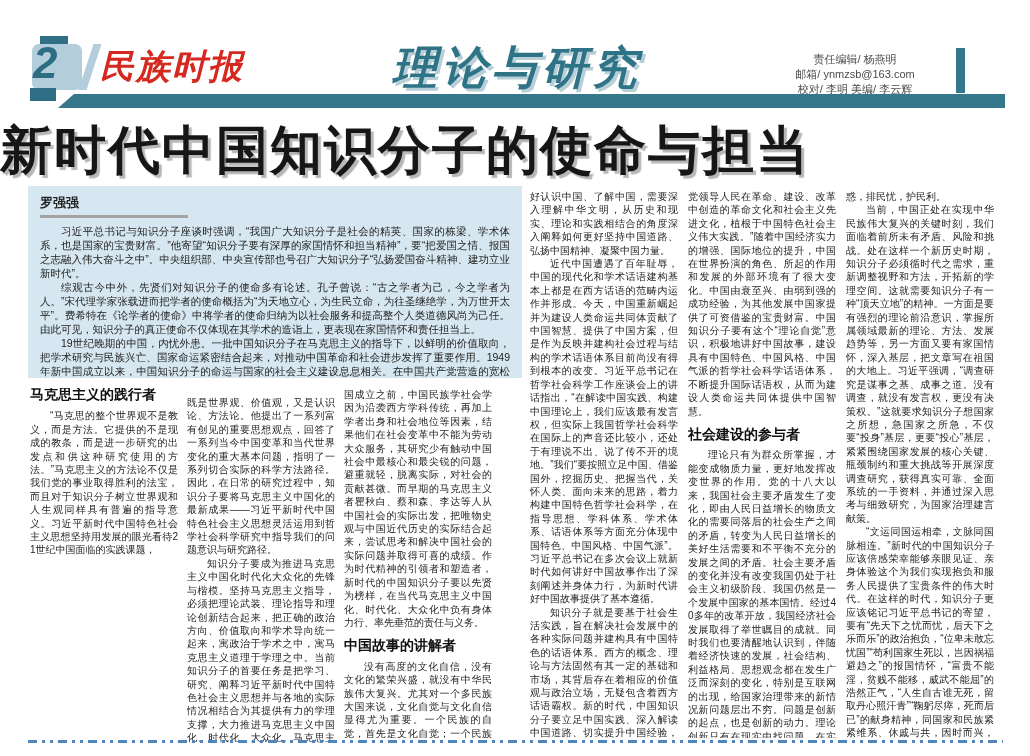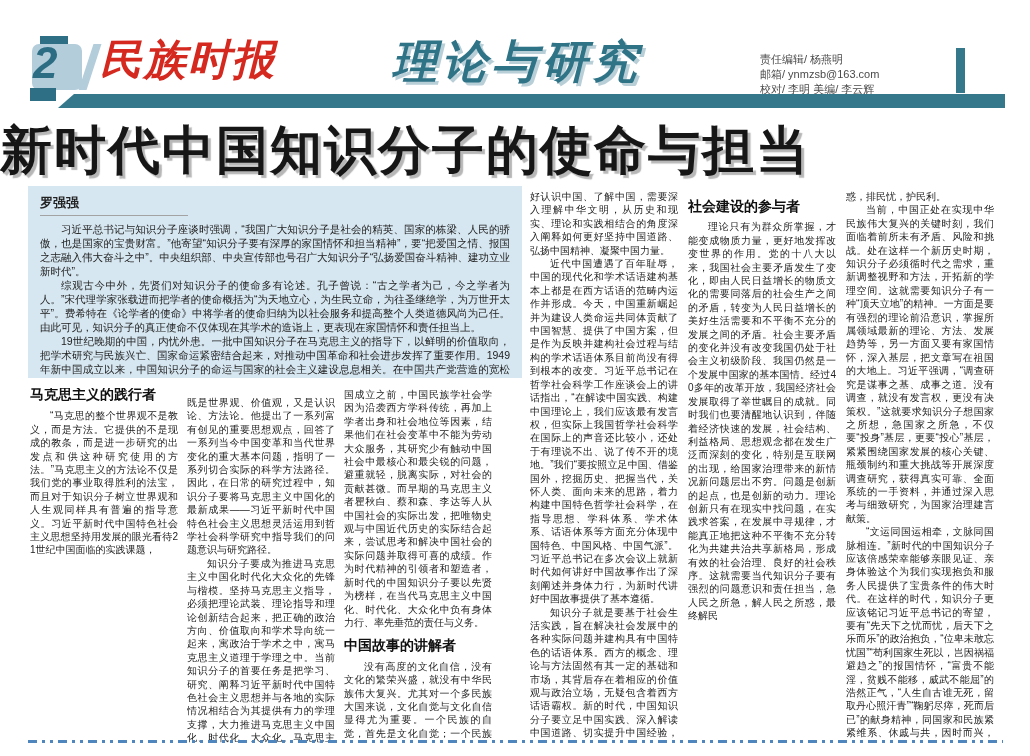--- a/index.html
+++ b/index.html
@@ -6,41 +6,41 @@
   body { font-family:"Liberation Sans", sans-serif; }
   .page { position:relative; width:1030px; height:756px; background:#ffffff; overflow:hidden; }
 
   
   .pn-topbar { position:absolute; left:40px; top:36px; width:28px; height:8px; background:#2f6f86; }
   .pn-box { position:absolute; left:32px; top:44px; width:50px; height:46px; background:#b3cddb; border-radius:7px; }
   .pn-num { position:absolute; left:33px; top:38px; font-size:44px; font-weight:bold; font-style:italic;
             color:#2c6d83; font-family:"Liberation Sans", sans-serif; }
   .pn-bottom { position:absolute; left:30px; top:88px; width:26px; height:13px; background:#2f6f86; }
   .pn-slash { position:absolute; left:86px; top:44px; width:8px; height:46px; background:#b3cddb; transform:skewX(-18deg); }
-  .masthead { position:absolute; left:100px; top:32px; font-size:42px; font-weight:bold; font-style:italic;
+  .masthead { position:absolute; left:100px; top:44px; font-size:34px; font-weight:bold; font-style:italic;
               color:#d5281e; font-family:"Liberation Serif", serif; letter-spacing:2px; }
-  .section-title { position:absolute; left:392px; top:32px; font-size:45px; font-weight:bold; font-style:italic;
+  .section-title { position:absolute; left:392px; top:38px; font-size:45px; font-weight:bold; font-style:italic;
                    color:#2e7386; letter-spacing:5px; font-family:"Liberation Serif", serif;
                    text-shadow:3px 3px 0 #b9cfd8, 1px 1px 0 #ffffff; }
-  .staff { position:absolute; left:760px; top:52px; width:190px; text-align:left;
+  .staff { position:absolute; left:760px; top:52px; width:190px; text-align:center;
            font-size:11px; line-height:15px; color:#4a4a4a; }
   .staff-bar { position:absolute; left:956px; top:48px; width:9px; height:45px; background:#35788c; }
   .teal-bar { position:absolute; left:58px; top:94px; width:947px; height:14px; background:#35788c;
               clip-path:polygon(16px 0, 100% 0, 100% 100%, 0 100%); }
 
   
   .headline { position:absolute; left:0; top:116px; width:1030px; margin:0; 
               font-size:52px; font-weight:bold; letter-spacing:2px; color:#161616;
               font-family:"Liberation Serif", serif;
               text-shadow:3px 3px 1px rgba(50,50,50,0.35); }
 
   
   .intro-box { position:absolute; left:28px; top:186px; width:494px; height:192px; box-sizing:border-box;
                background:#d6e7f1; padding:7px 12px 6px 12px; overflow:hidden; }
-  .byline-wrap { width:148px; border-bottom:1px solid #a3a3a3; padding-bottom:3px; margin-bottom:6px; }
+  .byline-wrap { width:148px; border-bottom:3px solid #a3a3a3; padding-bottom:3px; margin-bottom:6px; }
   .byline-wrap .name { font-size:13px; font-weight:bold; color:#222; }
   .intro-box p { margin:0; font-size:10.5px; line-height:14px; text-align:justify;
                  text-indent:2em; color:#222; word-break:break-all; }
 
   
   .col { position:absolute; width:148px; font-size:10px; line-height:13.4px; color:#232323;
          text-align:justify; overflow:hidden; word-break:break-all; }
   .col p { margin:0; text-indent:2em; }
   .col p.cont { text-indent:0; }
   .col h3 { font-size:14px; font-weight:bold; color:#101010; margin:10px 0 7px 0; text-indent:0;
@@ -79,21 +79,21 @@
   </div>
   <div class="staff-bar"></div>
   <div class="teal-bar"></div>
 
   <h1 class="headline">新时代中国知识分子的使命与担当</h1>
 
   <section class="intro-box">
     <div class="byline-wrap">
       <span class="name">罗强强</span>
     </div>
-    <p>习近平总书记与知识分子座谈时强调，“我国广大知识分子是社会的精英、国家的栋梁、人民的骄傲，也是国家的宝贵财富。”他寄望“知识分子要有深厚的家国情怀和担当精神”，要“把爱国之情、报国之志融入伟大奋斗之中”。中央组织部、中央宣传部也号召广大知识分子“弘扬爱国奋斗精神、建功立业新时代”。</p>
+    <p>习近平总书记与知识分子座谈时强调，“我国广大知识分子是社会的精英、国家的栋梁、学术体系，也是国家的宝贵财富。”他寄望“知识分子要有深厚的家国情怀和担当精神”，要“把爱国之情、报国之志融入伟大奋斗之中”。中央组织部、中央宣传部也号召广大知识分子“弘扬爱国奋斗精神、建功立业新时代”。</p>
     <p>综观古今中外，先贤们对知识分子的使命多有论述。孔子曾说：“古之学者为己，今之学者为人。”宋代理学家张载进而把学者的使命概括为“为天地立心，为生民立命，为往圣继绝学，为万世开太平”。费希特在《论学者的使命》中将学者的使命归纳为以社会服务和提高整个人类道德风尚为己任。由此可见，知识分子的真正使命不仅体现在其学术的造诣上，更表现在家国情怀和责任担当上。</p>
     <p>19世纪晚期的中国，内忧外患。一批中国知识分子在马克思主义的指导下，以鲜明的价值取向，把学术研究与民族兴亡、国家命运紧密结合起来，对推动中国革命和社会进步发挥了重要作用。1949年新中国成立以来，中国知识分子的命运与国家的社会主义建设息息相关。在中国共产党营造的宽松的政策环境和体制条件下，知识分子以自己独有的研究视角和方法展开学术研究和社会服务，直接推动了中国现代化建设进程。党的十八大以来，中国特色社会主义进入新时代，在新的历史时期，中国知识分子应当做坚定的马克思主义践行者，主动担起中国故事的讲解者和社会建设的参与者。</p>
   </section>
 
   <div class="col" id="col1">
     <h3 class="first">马克思主义的践行者</h3>
     <p>“马克思的整个世界观不是教义，而是方法。它提供的不是现成的教条，而是进一步研究的出发点和供这种研究使用的方法。”马克思主义的方法论不仅是我们党的事业取得胜利的法宝，而且对于知识分子树立世界观和人生观同样具有普遍的指导意义。习近平新时代中国特色社会主义思想坚持用发展的眼光看待21世纪中国面临的实践课题，</p>
   </div>
 
   <div class="col" id="col2">
@@ -107,20 +107,21 @@
     <p>没有高度的文化自信，没有文化的繁荣兴盛，就没有中华民族伟大复兴。尤其对一个多民族大国来说，文化自觉与文化自信显得尤为重要。一个民族的自觉，首先是文化自觉；一个民族的自信，最终体现为文化自信。给《文史哲》编辑部全体编辑人员回信中，习近平指出，增强做中国人的骨气和底气，让世界更</p>
   </div>
 
   <div class="col" id="col4">
     <p class="cont">好认识中国、了解中国，需要深入理解中华文明，从历史和现实、理论和实践相结合的角度深入阐释如何更好坚持中国道路、弘扬中国精神、凝聚中国力量。</p>
     <p>近代中国遭遇了百年耻辱，中国的现代化和学术话语建构基本上都是在西方话语的范畴内运作并形成。今天，中国重新崛起并为建设人类命运共同体贡献了中国智慧、提供了中国方案，但是作为反映并建构社会过程与结构的学术话语体系目前尚没有得到根本的改变。习近平总书记在哲学社会科学工作座谈会上的讲话指出，“在解读中国实践、构建中国理论上，我们应该最有发言权，但实际上我国哲学社会科学在国际上的声音还比较小，还处于有理说不出、说了传不开的境地。”我们“要按照立足中国、借鉴国外，挖掘历史、把握当代，关怀人类、面向未来的思路，着力构建中国特色哲学社会科学，在指导思想、学科体系、学术体系、话语体系等方面充分体现中国特色、中国风格、中国气派”。习近平总书记在多次会议上就新时代如何讲好中国故事作出了深刻阐述并身体力行，为新时代讲好中国故事提供了基本遵循。</p>
     <p>知识分子就是要基于社会生活实践，旨在解决社会发展中的各种实际问题并建构具有中国特色的话语体系。西方的概念、理论与方法固然有其一定的基础和市场，其背后存在着相应的价值观与政治立场，无疑包含着西方话语霸权。新的时代，中国知识分子要立足中国实践、深入解读中国道路、切实提升中国经验，要勇于创新，不断概括出新概念、新范畴、新术语，打造具有中国特色、中国风格、中国气派的学术话语体系。“中国特色社会主义文化，源自中华民族五千多年文明历史所孕育的中华优秀传统文化，熔铸于</p>
   </div>
 
   <div class="col" id="col5">
+    <p class="cont">党领导人民在革命、建设、改革中创造的革命文化和社会主义先进文化，植根于中国特色社会主义伟大实践。”随着中国经济实力的增强、国际地位的提升，中国在世界扮演的角色、所起的作用和发展的外部环境有了很大变化。中国由衰至兴、由弱到强的成功经验，为其他发展中国家提供了可资借鉴的宝贵财富。中国知识分子要有这个“理论自觉”意识，积极地讲好中国故事，建设具有中国特色、中国风格、中国气派的哲学社会科学话语体系，不断提升国际话语权，从而为建设人类命运共同体提供中国智慧。</p>
     <h3>社会建设的参与者</h3>
     <p>理论只有为群众所掌握，才能变成物质力量，更好地发挥改变世界的作用。党的十八大以来，我国社会主要矛盾发生了变化，即由人民日益增长的物质文化的需要同落后的社会生产之间的矛盾，转变为人民日益增长的美好生活需要和不平衡不充分的发展之间的矛盾。社会主要矛盾的变化并没有改变我国仍处于社会主义初级阶段、我国仍然是一个发展中国家的基本国情。经过40多年的改革开放，我国经济社会发展取得了举世瞩目的成就。同时我们也要清醒地认识到，伴随着经济快速的发展，社会结构、利益格局、思想观念都在发生广泛而深刻的变化，特别是互联网的出现，给国家治理带来的新情况新问题层出不穷。问题是创新的起点，也是创新的动力。理论创新只有在现实中找问题，在实践求答案，在发展中寻规律，才能真正地把这种不平衡不充分转化为共建共治共享新格局，形成有效的社会治理、良好的社会秩序。这就需要当代知识分子要有强烈的问题意识和责任担当，急人民之所急，解人民之所惑，最终解民</p>
   </div>
 
   <div class="col" id="col6">
     <p class="cont">惑，排民忧，护民利。</p>
     <p>当前，中国正处在实现中华民族伟大复兴的关键时刻，我们面临着前所未有矛盾、风险和挑战。处在这样一个新历史时期，知识分子必须循时代之需求，重新调整视野和方法，开拓新的学理空间。这就需要知识分子有一种“顶天立地”的精神。一方面是要有强烈的理论前沿意识，掌握所属领域最新的理论、方法、发展趋势等，另一方面又要有家国情怀，深入基层，把文章写在祖国的大地上。习近平强调，“调查研究是谋事之基、成事之道。没有调查，就没有发言权，更没有决策权。”这就要求知识分子想国家之所想，急国家之所急，不仅要“投身”基层，更要“投心”基层，紧紧围绕国家发展的核心关键、瓶颈制约和重大挑战等开展深度调查研究，获得真实可靠、全面系统的一手资料，并通过深入思考与细致研究，为国家治理建言献策。</p>
     <p>“文运同国运相牵，文脉同国脉相连。”新时代的中国知识分子应该倍感荣幸能够亲眼见证、亲身体验这个为我们实现抱负和服务人民提供了宝贵条件的伟大时代。在这样的时代，知识分子更应该铭记习近平总书记的寄望，要有“先天下之忧而忧，后天下之乐而乐”的政治抱负，“位卑未敢忘忧国”“苟利国家生死以，岂因祸福避趋之”的报国情怀，“富贵不能淫，贫贱不能移，威武不能屈”的浩然正气，“人生自古谁无死，留取丹心照汗青”“鞠躬尽瘁，死而后已”的献身精神，同国家和民族紧紧维系、休戚与共，因时而兴，乘势而变，随时代而行，与时代同频共振，投身于火热的社会实践，争做马克思主义的践行者、中国故事的讲解者和社会建设的参与者。</p>
 
   </div>

